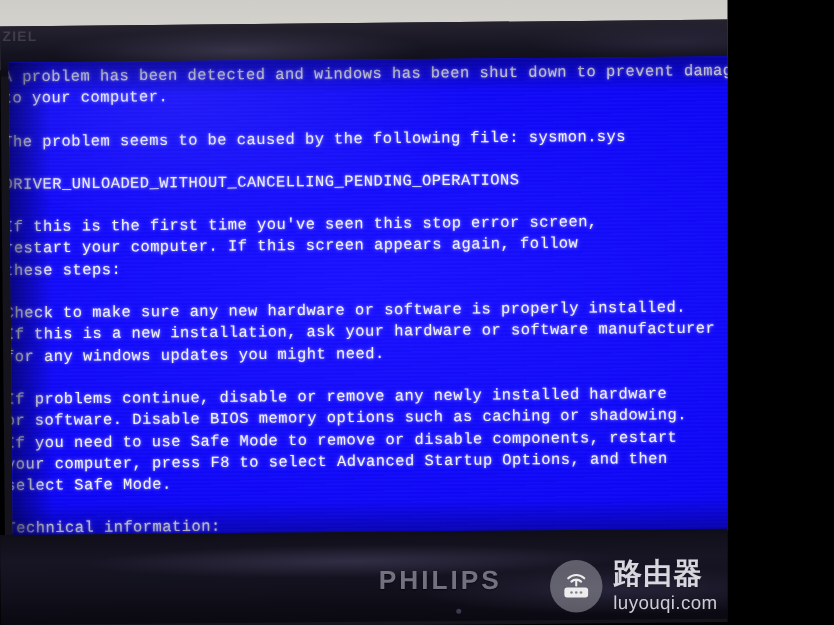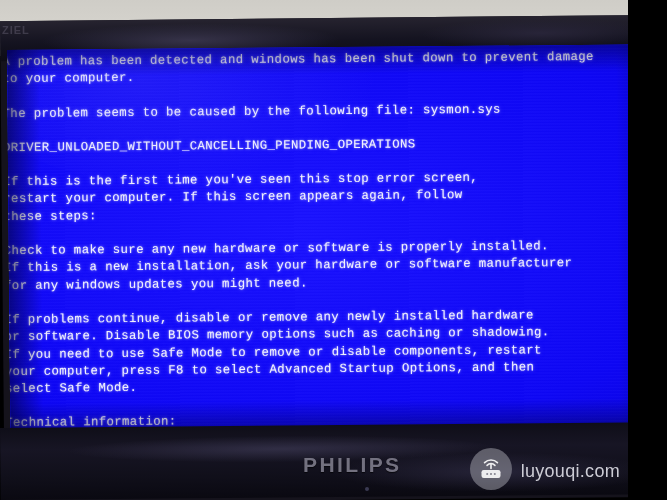--- a/index.html
+++ b/index.html
@@ -1,21 +1,21 @@
 <!DOCTYPE html>
 <html><head>
 <meta charset="utf-8">
 <title>BSOD Photo</title>
 <style>
   * { margin:0; padding:0; box-sizing:border-box; }
   html,body { width:667px; height:500px; overflow:hidden; background:#000; }
 
   #scene {
     position:relative;
-    width:628px; height:500px;
+    width:582px; height:500px;
     font-family:"Liberation Mono","DejaVu Sans Mono",monospace;
     overflow:hidden;
   }
 
   
   .wall {
     position:absolute; left:0; top:0; width:667px; height:56px;
     background:linear-gradient(180deg,#cfcdc7 0%,#d4d2cc 40%,#c9c7c1 100%);
   }
   .wall-shadow {
@@ -140,21 +140,21 @@
     background:rgba(150,150,160,.62);
     display:flex; align-items:center; justify-content:center;
   }
   .wm-text { display:flex; flex-direction:column; line-height:1; }
   .wm-cn {
     font-family:"DejaVu Sans","Liberation Sans",sans-serif;
     font-size:23px; font-weight:700; color:#e8e8ee; letter-spacing:1px;
   }
   .wm-en {
     font-family:"Liberation Sans",sans-serif;
-    font-size:18px; color:#dcdce4; margin-top:4px; letter-spacing:.3px;
+    font-size:15px; color:#dcdce4; margin-top:4px; letter-spacing:.3px;
   }
 </style>
 </head>
 <body>
 
 <div id="scene">
 
   <div class="wall"></div>
   <div class="wall-shadow"></div>
 
@@ -188,17 +188,18 @@
         <rect x="3.5" y="14" width="19" height="8" rx="2.2" fill="#ffffff"></rect>
         <circle cx="9.2" cy="18" r="1.05" fill="#8c8c97"></circle>
         <circle cx="13" cy="18" r="1.05" fill="#8c8c97"></circle>
         <circle cx="16.8" cy="18" r="1.05" fill="#8c8c97"></circle>
         <path d="M13 12.3 L13 8.6" stroke="#ffffff" stroke-width="1.7" stroke-linecap="round"></path>
         <path d="M9.1 9.3 a5.6 5.6 0 0 1 7.8 0" stroke="#ffffff" stroke-width="1.7" fill="none" stroke-linecap="round"></path>
         <path d="M6.6 6.6 a9.2 9.2 0 0 1 12.8 0" stroke="#ffffff" stroke-width="1.7" fill="none" stroke-linecap="round"></path>
       </svg>
     </div>
     <div class="wm-text">
+      <span class="wm-cn">路由器</span>
       <span class="wm-en">luyouqi.com</span>
     </div>
   </div>
 
 </div>
 
 </body></html>

